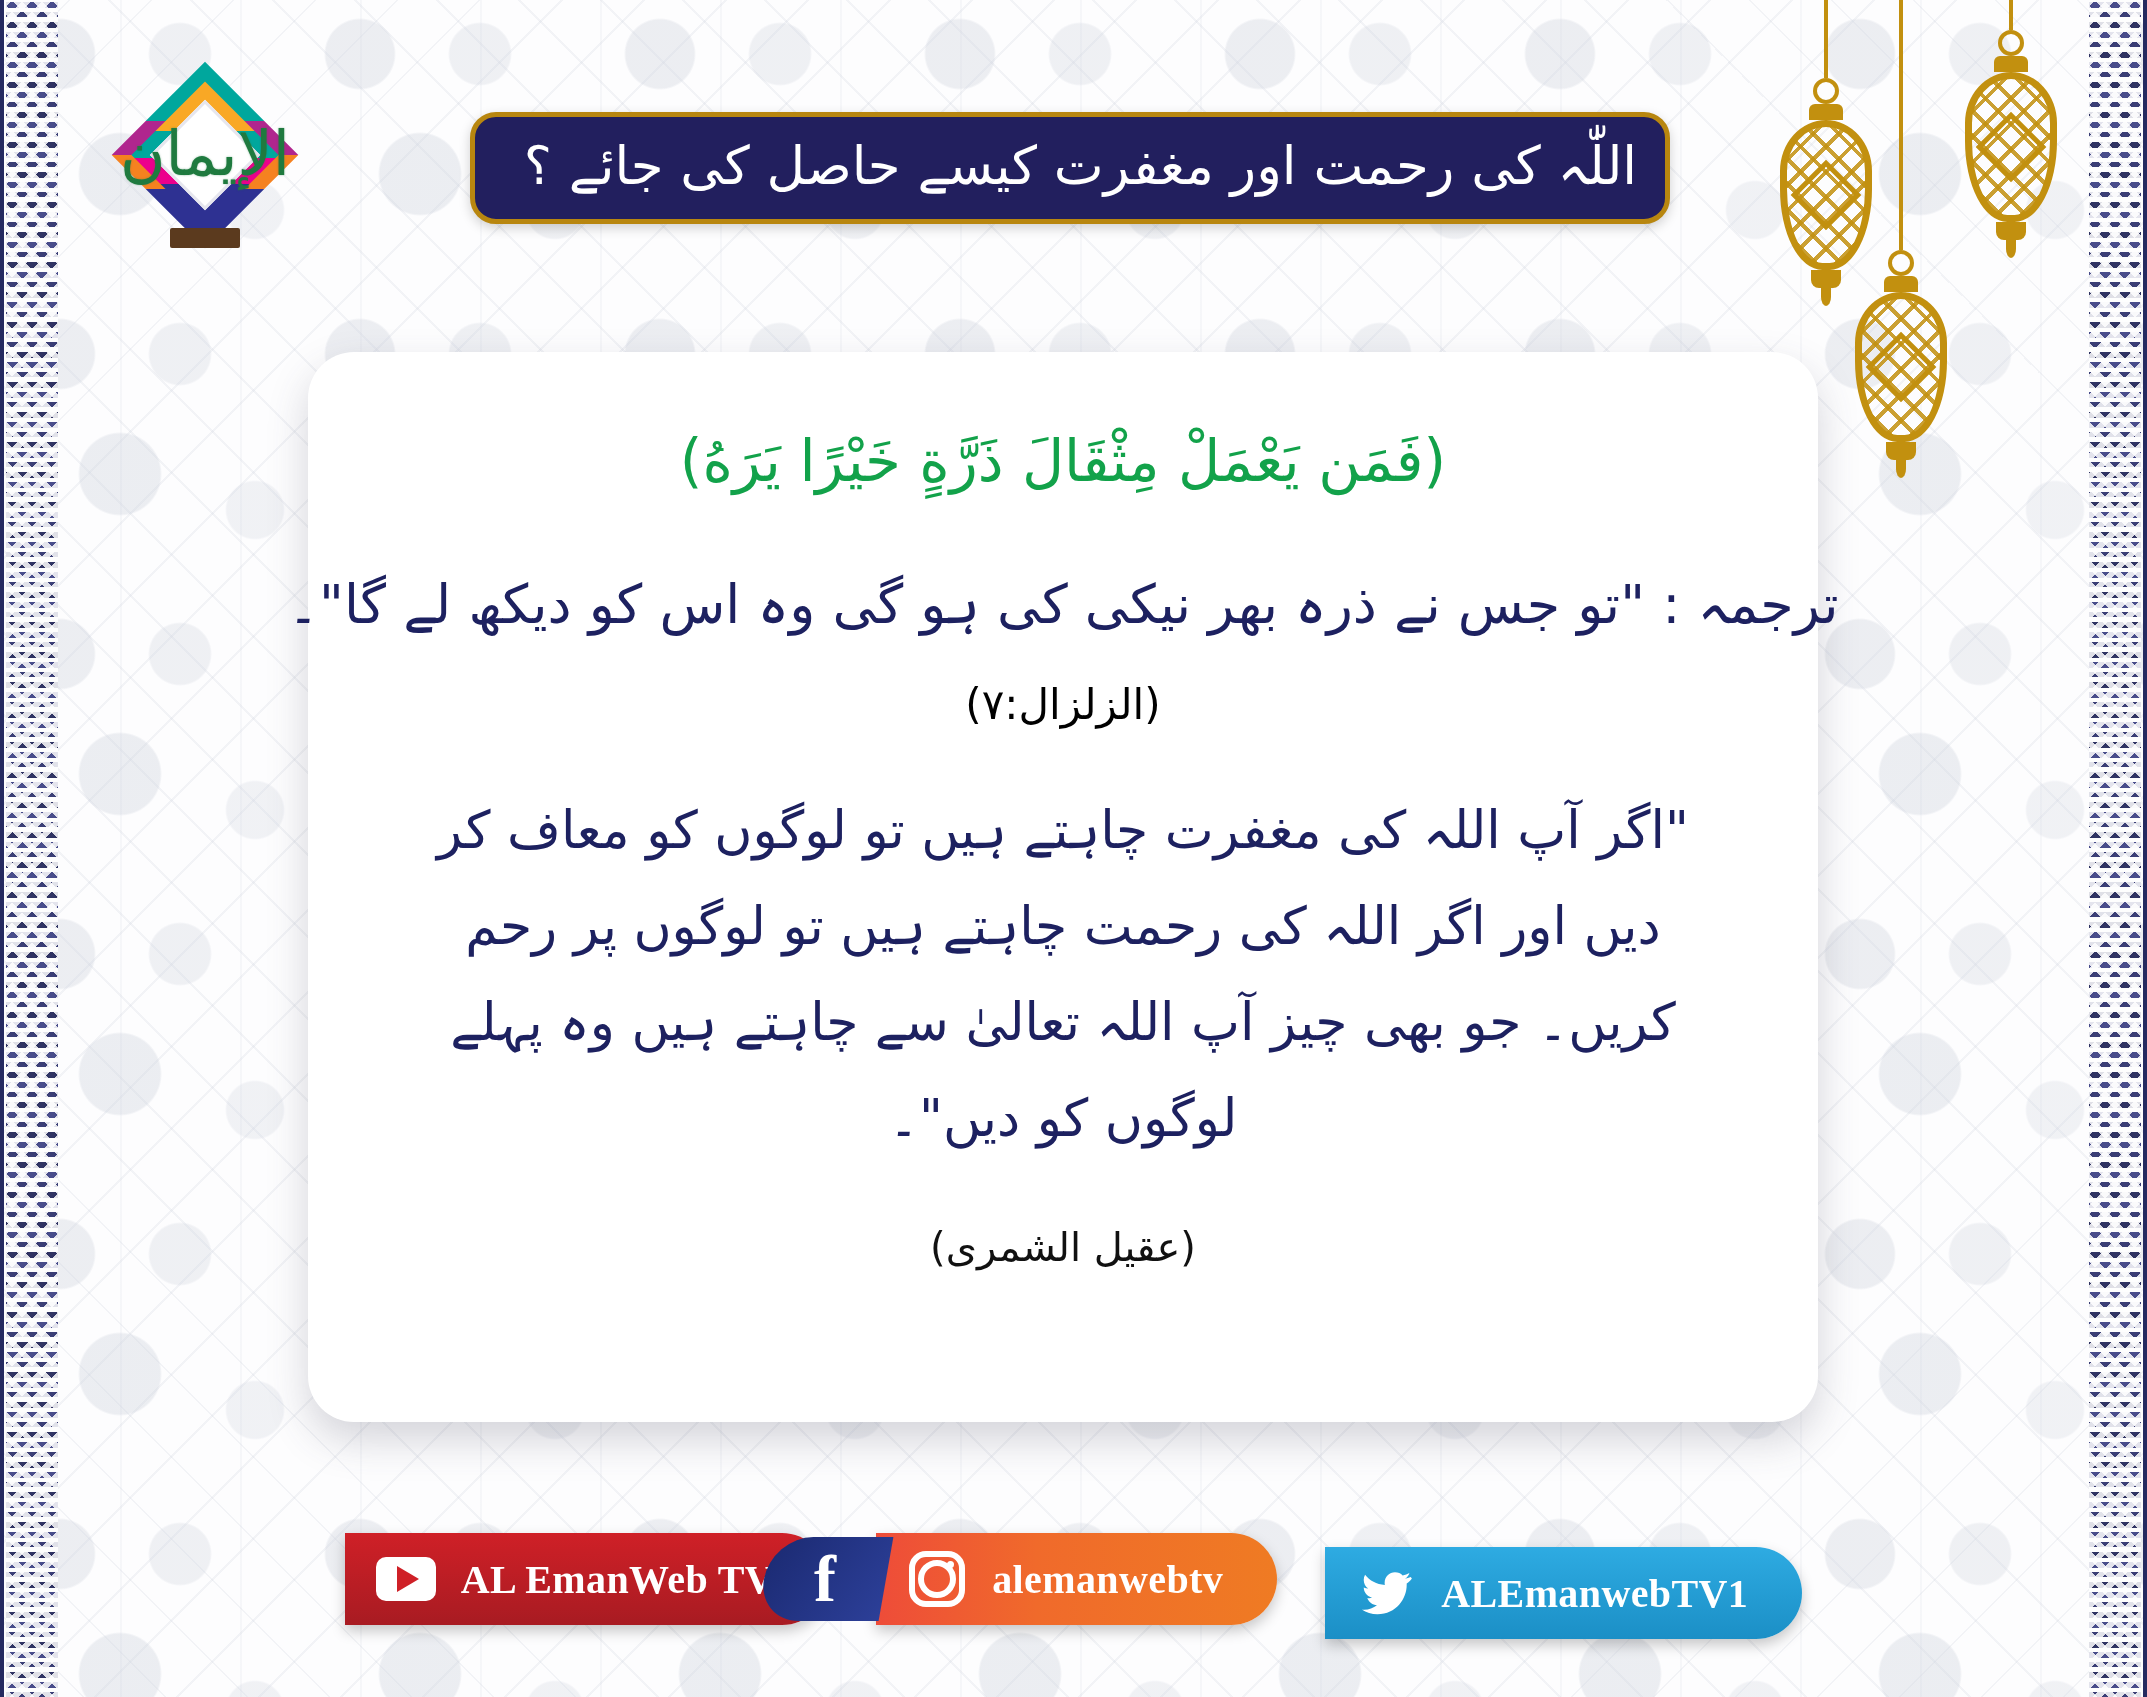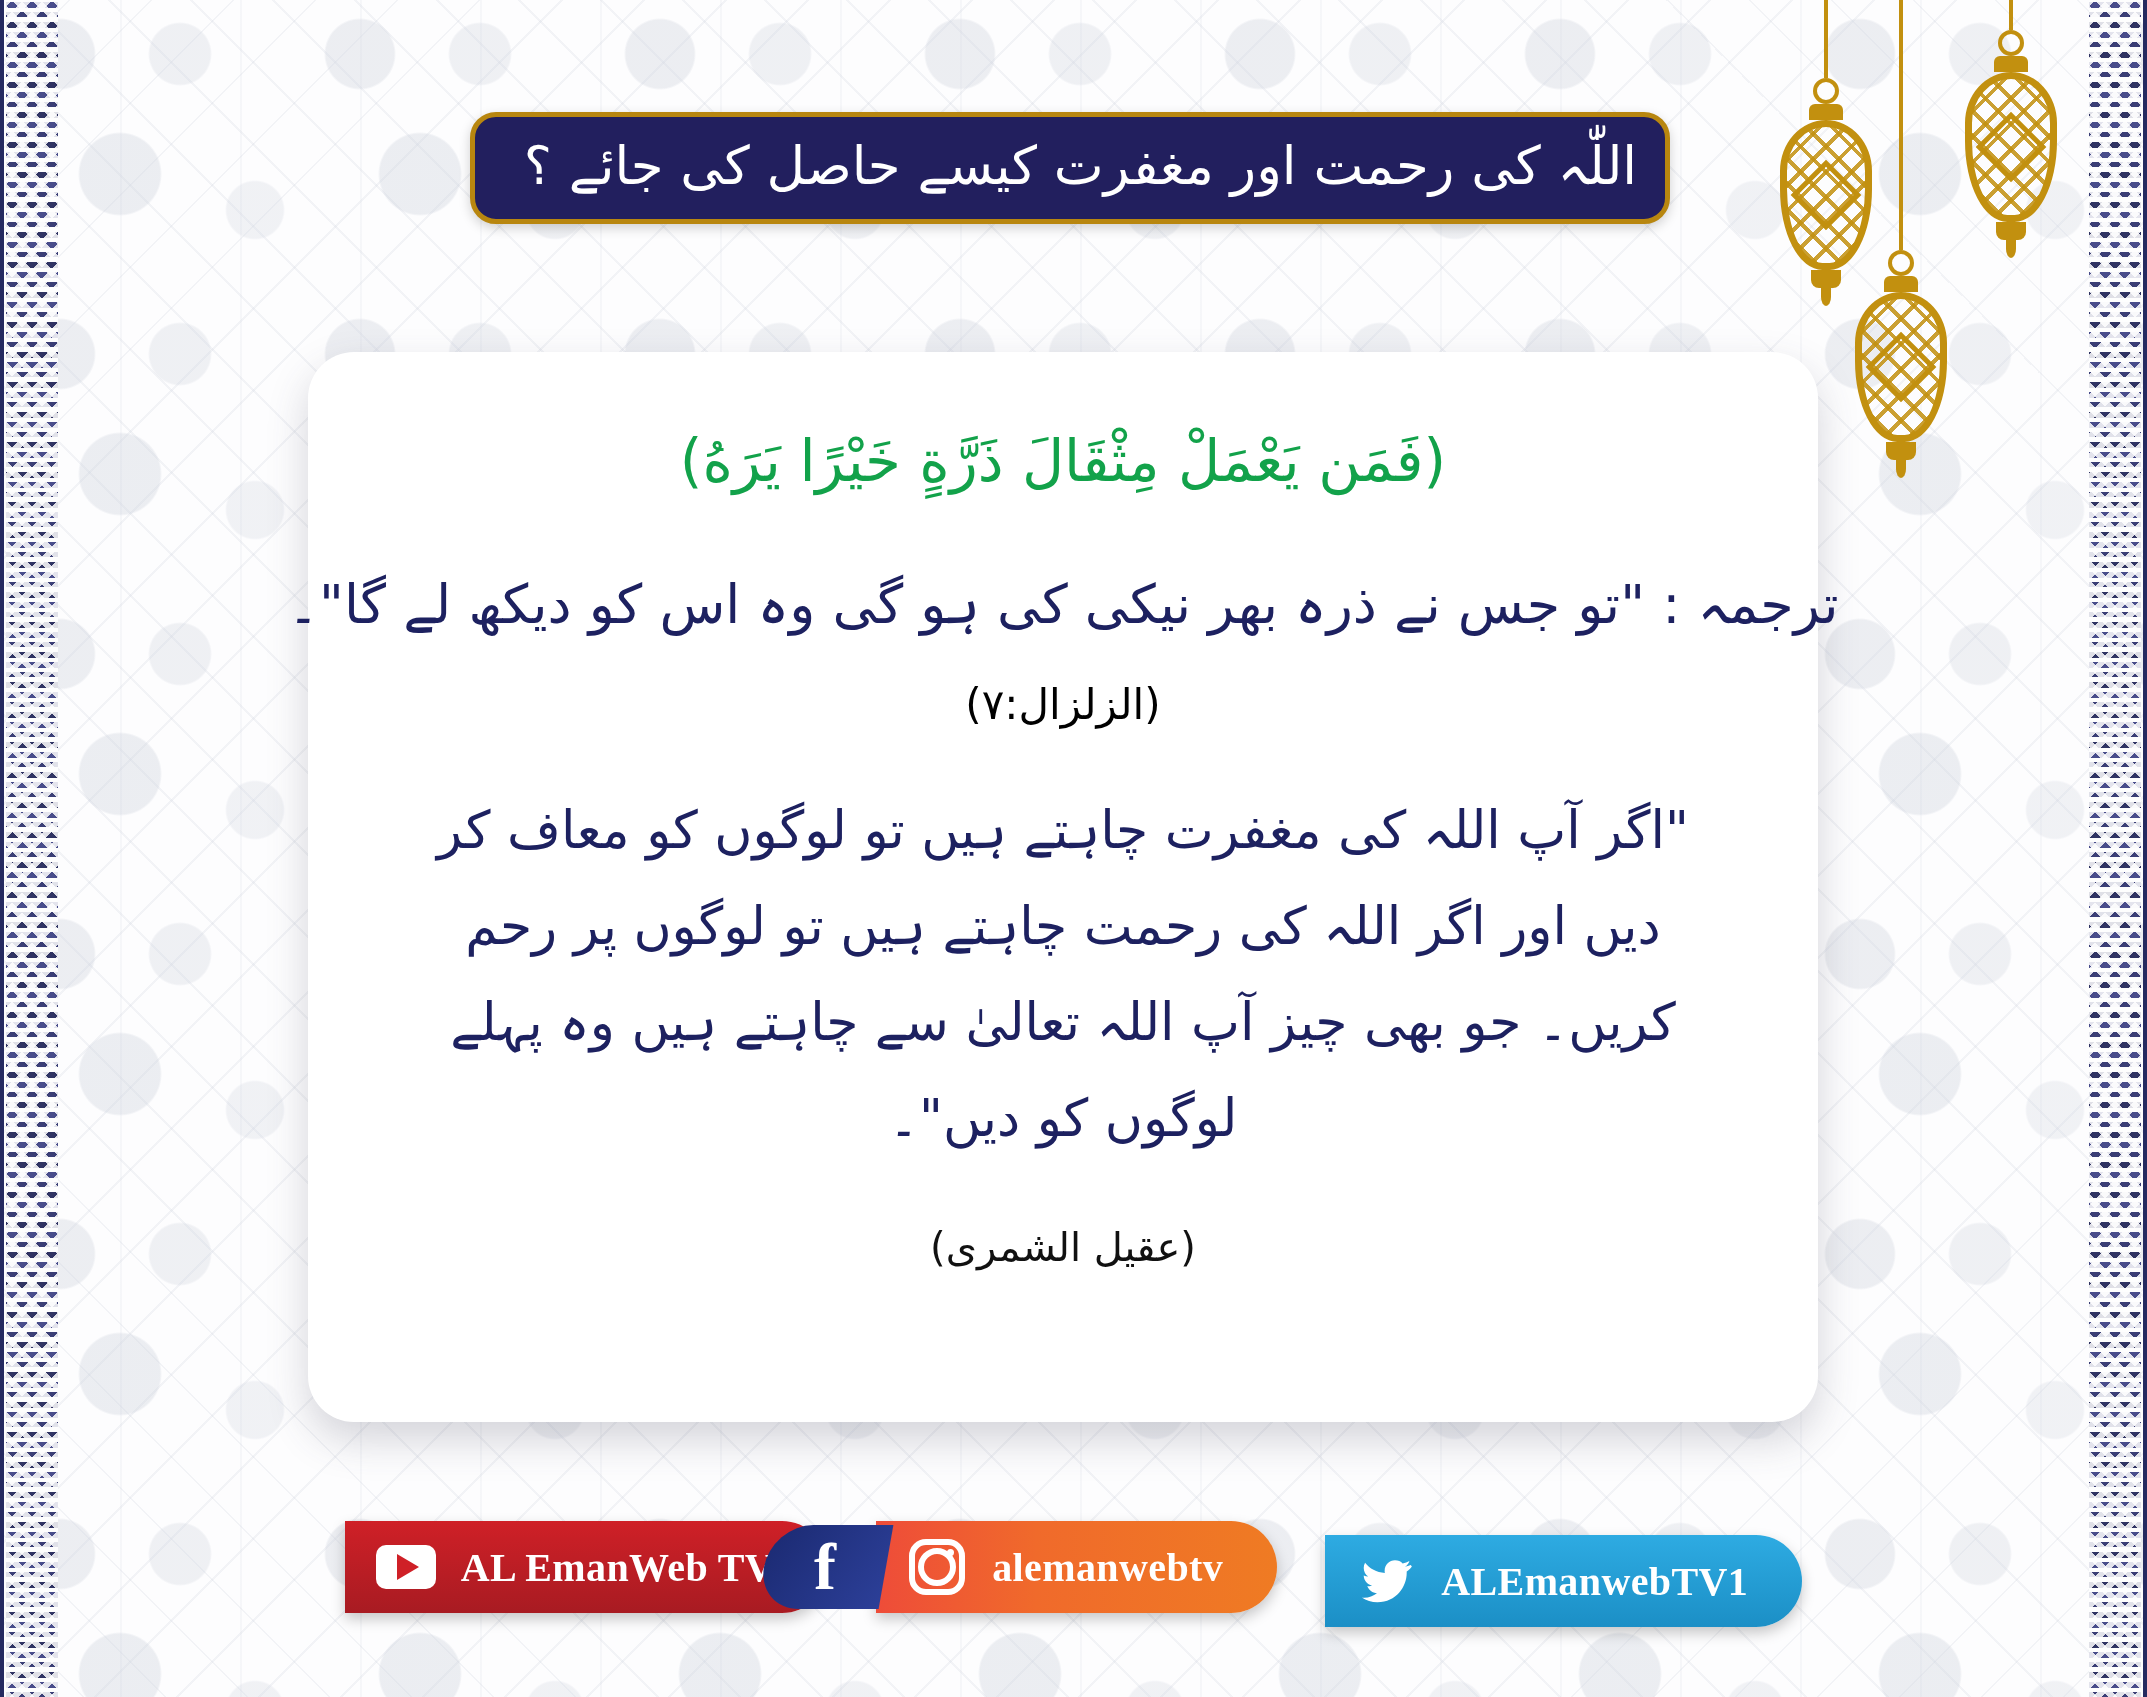--- a/index.html
+++ b/index.html
@@ -274,21 +274,21 @@
     font-size: 40px;
     text-align: center;
     font-family: "DejaVu Sans", sans-serif;
     margin-top: 58px;
   }
 
   
   .footer-bar {
     position: absolute;
     left: 0;
-    bottom: 70px;
+    bottom: 58px;
     width: 100%;
     display: flex;
     justify-content: center;
     align-items: center;
     gap: 48px;
   }
 
   .badge {
     position: relative;
     height: 92px;
@@ -399,20 +399,27 @@
 
 <div id="poster">
 
   <div class="bg-pattern"></div>
 
   <div class="edge-line l1"></div>
   <div class="edge-line r1"></div>
   <div class="side-border left"></div>
   <div class="side-border right"></div>
 
+  <div class="logo-wrap">
+    <div class="logo-diamond ld-outer"></div>
+    <div class="logo-diamond ld-mid"></div>
+    <div class="logo-diamond ld-inner"></div>
+    <div class="logo-calli">الإيمان</div>
+    <div class="logo-base"></div>
+  </div>
 
   <div class="title-banner">
     <div class="title-text">اللّٰہ کی رحمت اور مغفرت کیسے حاصل کی جائے ؟</div>
   </div>
 
   <div class="lantern" id="lantern-1">
     <div class="lan-cord"></div>
     <div class="lan-ring"></div>
     <div class="lan-cap"></div>
     <div class="lan-body"></div>

